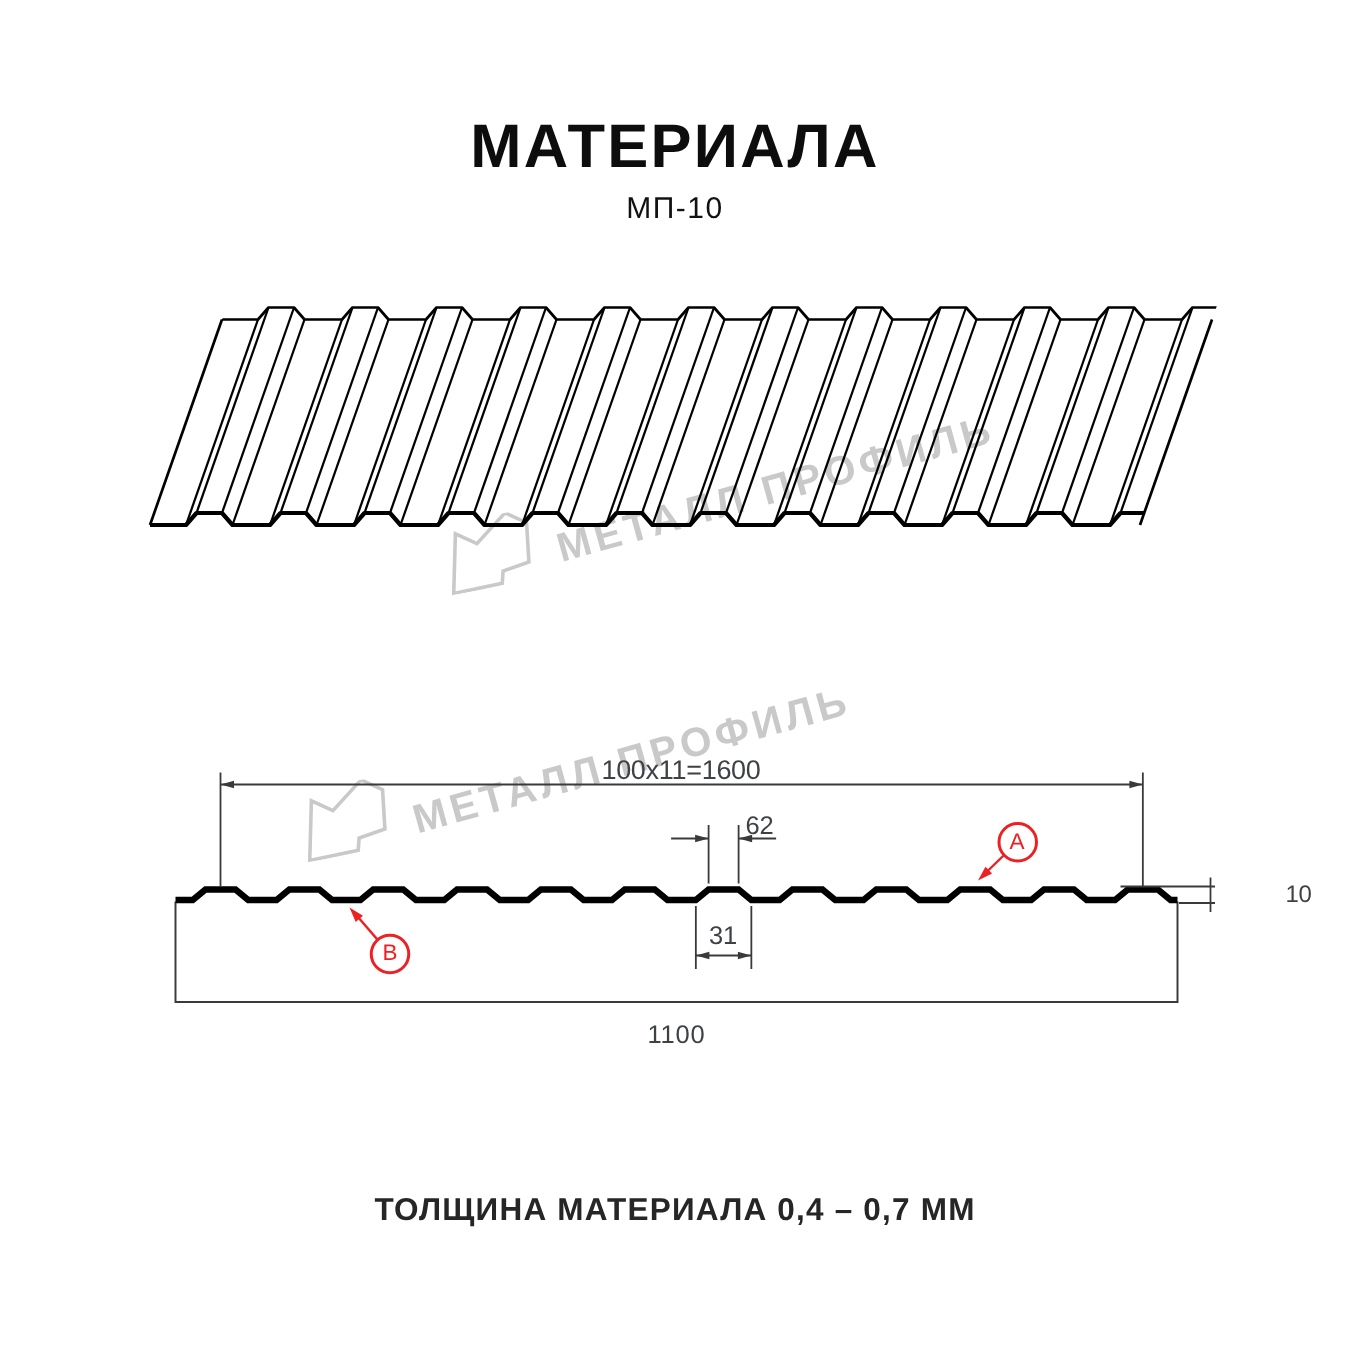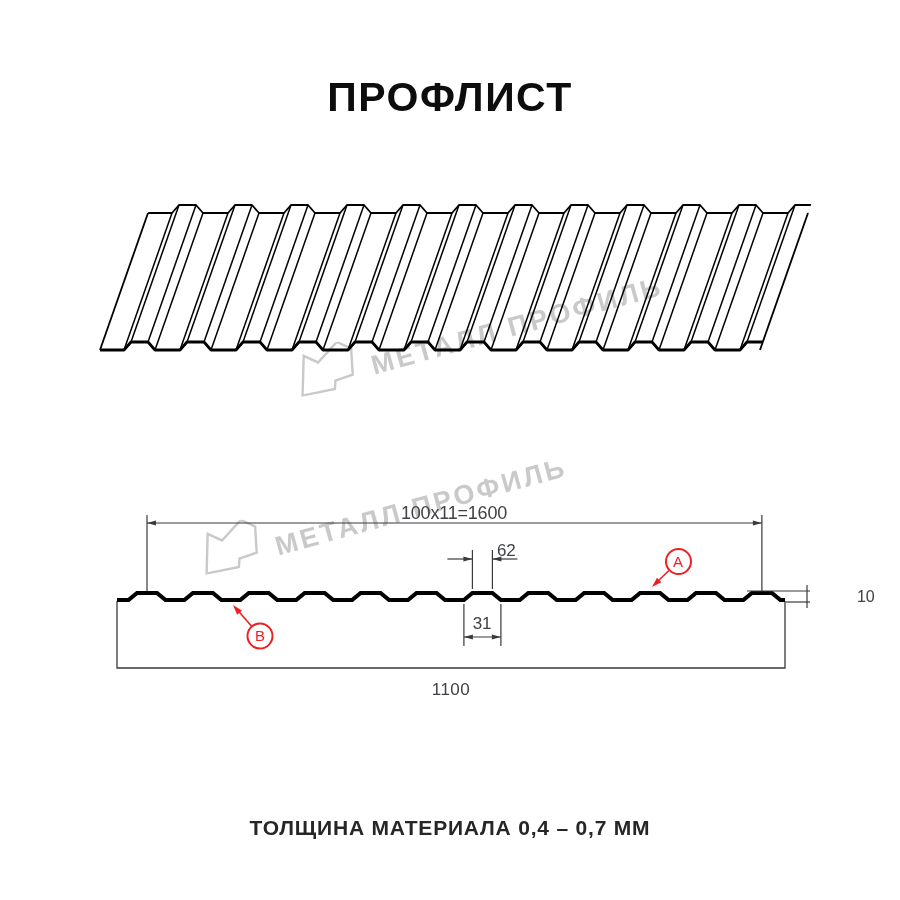--- a/index.html
+++ b/index.html
@@ -8,21 +8,21 @@
     overflow:hidden;font-family:"Liberation Sans",sans-serif;
   }
   .t{position:absolute;white-space:nowrap;color:var(--dimtext,#3e4145);}
   .cx{transform:translateX(-50%);}
   .cc{transform:translate(-50%,-52%);}
   .title{left:0;right:0;text-align:center;font-size:41px;font-weight:800;
          letter-spacing:1.5px;color:var(--titlecol,#0d0d0d);}
   .subtitle{left:0;right:0;text-align:center;font-size:20px;font-weight:500;
          letter-spacing:1px;color:#111;}
   .footer{left:0;right:0;text-align:center;font-size:21px;font-weight:600;
-         letter-spacing:.8px;color:#262626;margin-top:21px;}
+         letter-spacing:.8px;color:#262626;}
   .dim{font-size:17px;letter-spacing:-.2px;}
   .dim-big{font-size:18px;}
   .dim-sm{font-size:16px;margin-left:45px;}
   .callout-letter{font-size:15px;font-weight:500;color:var(--accent,#ed2123);}
   .wm-text{position:absolute;font-size:27px;font-weight:700;letter-spacing:3px;
          color:var(--wm,#c9c9c9);transform:rotate(-15.5deg);transform-origin:0 50%;}
   .wm-logo{position:absolute;transform:rotate(-10deg);}
   svg#art{position:absolute;left:0;top:0;}
   .layer-wm{position:absolute;inset:0;z-index:1;}
   .layer-art{position:absolute;inset:0;z-index:2;pointer-events:none;}
@@ -140,21 +140,22 @@
           <line x1="668.9" y1="570.5" x2="656.5" y2="582.5" stroke="#ed2123" stroke-width="1.6"></line>
           <polygon points="652,587 656.9704912179177,577.7515289343263 661.4163047888553,582.3553036564937" fill="#ed2123"></polygon>
           <circle cx="260" cy="636" r="12.5" fill="none" stroke="#ed2123" stroke-width="2"></circle>
           <line x1="251.8" y1="626.6" x2="237.5" y2="610" stroke="#ed2123" stroke-width="1.6"></line>
           <polygon points="233,605 241.97566094661792,610.4477069094581 237.1455196331922,614.6464846949974" fill="#ed2123"></polygon>
         </g>
       </svg>
   </div>
 
   <div class="layer-txt">
-    <div class="t title" style="top:74px">ПРОФЛИСТ</div>
+    <div class="t title" style="top:74px">МАТЕРИАЛА</div>
+    <div class="t subtitle" style="top:128px">МП-10</div>
 
     <div class="t dim dim-big cx" style="left:454px;top:503px">100x11=1600</div>
     <div class="t dim" style="left:497px;top:541px">62</div>
     <div class="t dim cx" style="left:482px;top:614px">31</div>
     <div class="t dim dim-sm" style="left:812px;top:588px">10</div>
     <div class="t dim cx" style="left:451px;top:680px;letter-spacing:.5px">1100</div>
 
     <div class="t callout-letter cc" style="left:678px;top:562px">A</div>
     <div class="t callout-letter cc" style="left:260px;top:636px">B</div>
 

